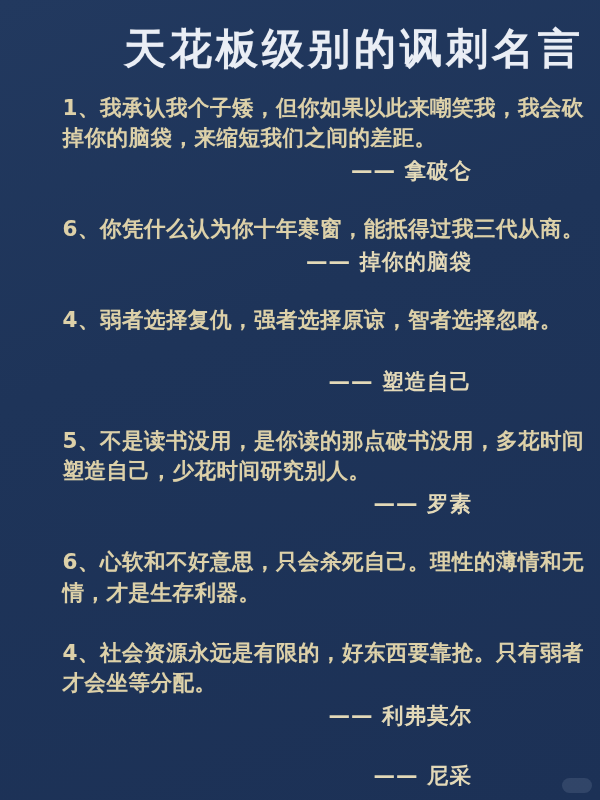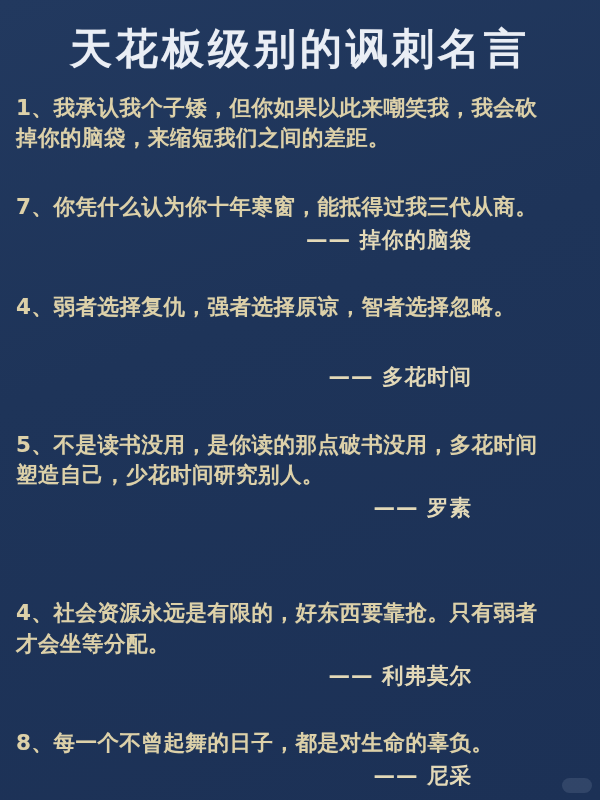--- a/index.html
+++ b/index.html
@@ -13,20 +13,21 @@
     height: 800px;
     margin: 0 auto;
     background: #1f355c;
     background: linear-gradient(160deg, #22395f 0%, #1e3459 40%, #1c3156 100%);
     overflow: hidden;
     font-family: "DejaVu Sans", sans-serif;
     box-sizing: border-box;
     padding: 14px 16px 10px 16px;
     display: flex;
     flex-direction: column;
+    align-items: flex-end;
   }
   .poster-title {
     color: #eaeef5;
     font-size: 42px;
     font-weight: bold;
     text-align: center;
     letter-spacing: 4px;
     line-height: 1.4;
     margin: 6px 0 14px 0;
     text-shadow: 0 0 1px rgba(255,255,255,0.35);
@@ -75,51 +76,53 @@
 <body>
 
 <div class="poster">
   <h1 class="poster-title">天花板级别的讽刺名言</h1>
 
   <div class="quotes">
 
     <div class="quote-block">
       <p class="quote-text">1、我承认我个子矮，但你如果以此来嘲笑我，我会砍
 掉你的脑袋，来缩短我们之间的差距。</p>
+      <div class="quote-author">—— 拿破仑</div>
     </div>
 
     <div class="quote-block">
-      <p class="quote-text">7、你凭什么认为你十年寒窗，能抵得过我三代从商。</p>
+      <p class="quote-text">6、你凭什么认为你十年寒窗，能抵得过我三代从商。</p>
       <div class="quote-author">—— 掉你的脑袋</div>
     </div>
 
     <div class="quote-block">
       <p class="quote-text">4、弱者选择复仇，强者选择原谅，智者选择忽略。</p>
     </div>
 
     <div class="quote-block">
-      <div class="quote-author">—— 多花时间</div>
+      <div class="quote-author">—— 塑造自己</div>
     </div>
 
     <div class="quote-block">
       <p class="quote-text">5、不是读书没用，是你读的那点破书没用，多花时间
 塑造自己，少花时间研究别人。</p>
       <div class="quote-author">—— 罗素</div>
     </div>
 
     <div class="quote-block">
+      <p class="quote-text">6、心软和不好意思，只会杀死自己。理性的薄情和无
+情，才是生存利器。</p>
     </div>
 
     <div class="quote-block">
       <p class="quote-text">4、社会资源永远是有限的，好东西要靠抢。只有弱者
 才会坐等分配。</p>
       <div class="quote-author">—— 利弗莫尔</div>
     </div>
 
     <div class="quote-block">
-      <p class="quote-text">8、每一个不曾起舞的日子，都是对生命的辜负。</p>
       <div class="quote-author">—— 尼采</div>
     </div>
 
   </div>
 
   <div class="watermark"></div>
 </div>
 
 </body></html>

